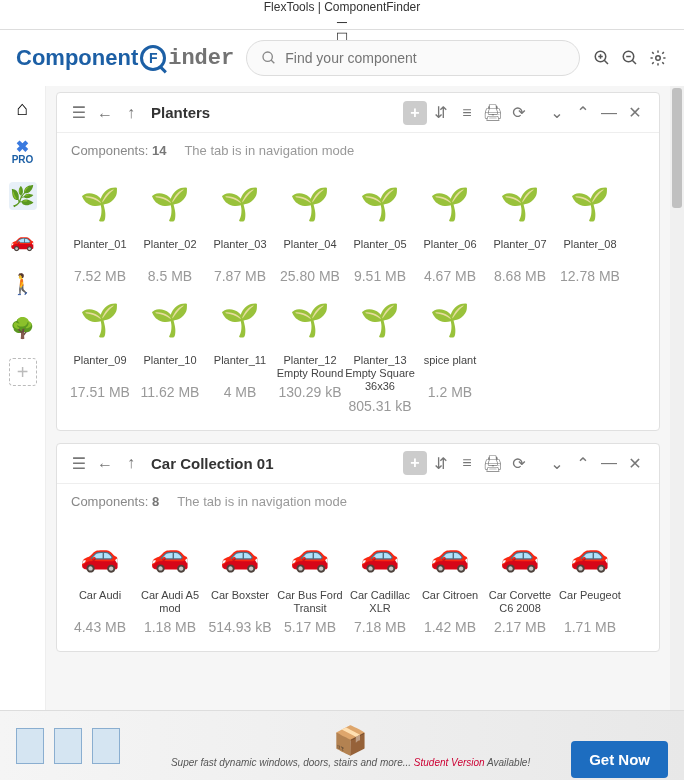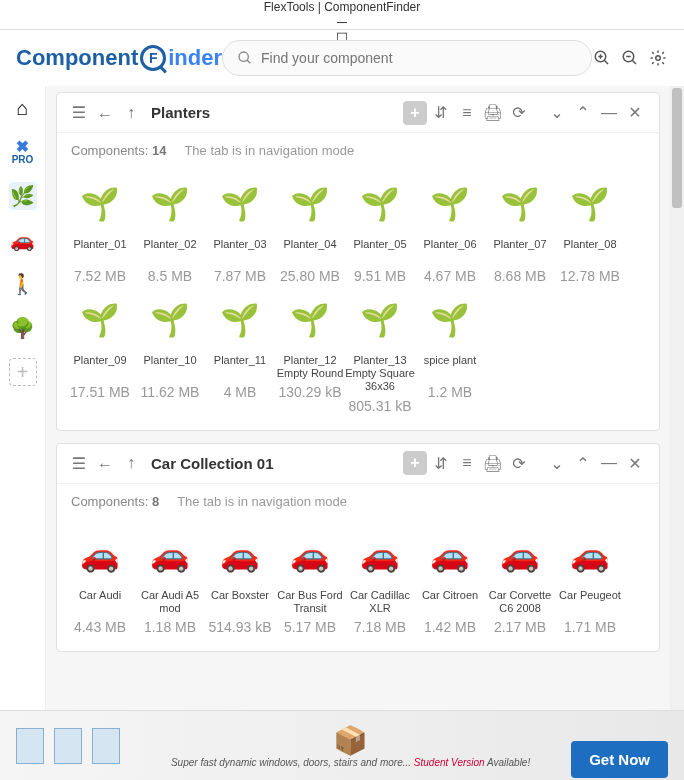--- a/index.html
+++ b/index.html
@@ -1,24 +1,24 @@
 <!DOCTYPE html>
 <html><head>
 <meta charset="utf-8">
 <style>
 * { box-sizing: border-box; margin: 0; padding: 0; font-family: Arial, sans-serif; }
 body { width: 684px; height: 780px; background: #fff; overflow: hidden; display: flex; flex-direction: column; }
 .titlebar { height: 30px; display: flex; align-items: center; padding: 0 8px; border-bottom: 1px solid #ddd; flex-direction: column; }
 .titlebar .logo { width: 16px; height: 16px; background: #d4524d; border-radius: 2px; margin-right: 8px; }
 .titlebar .title { font-size: 12px; color: #333; flex: 1; }
 .titlebar .winbtn { width: 40px; height: 28px; display: flex; align-items: center; justify-content: center; color: #333; cursor: pointer; font-size: 14px; }
-.topbar { height: 56px; display: flex; align-items: center; padding: 0 16px; }
+.topbar { height: 56px; display: flex; align-items: center; padding: 0 16px; gap: 12px; }
 .brand { font-size: 22px; font-weight: bold; display: flex; align-items: center; }
 .brand-a { color: #1c5fa5; }
-.brand-b { color: #3b82f6; }
+.brand-b { color: #737373; font-family: Liberation Mono, monospace; }
 .brand-icon { display: inline-flex; width: 26px; height: 26px; border: 3px solid #1c5fa5; border-radius: 50%; align-items: center; justify-content: center; font-size: 14px; color: #1c5fa5; margin: 0 2px; position: relative; }
 .brand-icon::after { content: ''; position: absolute; width: 8px; height: 3px; background: #1c5fa5; bottom: -3px; right: -4px; transform: rotate(45deg); }
 .searchbox { flex: 1; height: 36px; border: 1px solid #ddd; border-radius: 18px; display: flex; align-items: center; padding: 16px 14px; background: #fafafa; }
 .searchbox svg { width: 16px; height: 16px; margin-right: 8px; color: #888; }
 .searchbox input { border: none; background: transparent; outline: none; font-size: 14px; color: #888; flex: 1; }
 .topicons { display: flex; gap: 8px; color: #555; }
 .topicons .ic { width: 20px; height: 20px; cursor: pointer; display: flex; align-items: center; justify-content: center; }
 .mainrow { flex: 1; display: flex; overflow: hidden; }
 .sidebar { width: 46px; background: #fff; border-right: 1px solid #eee; display: flex; flex-direction: column; align-items: center; padding-top: 8px; gap: 16px; }
 .sbic { width: 28px; height: 28px; display: flex; align-items: center; justify-content: center; cursor: pointer; font-size: 20px; border-radius: 4px; }

